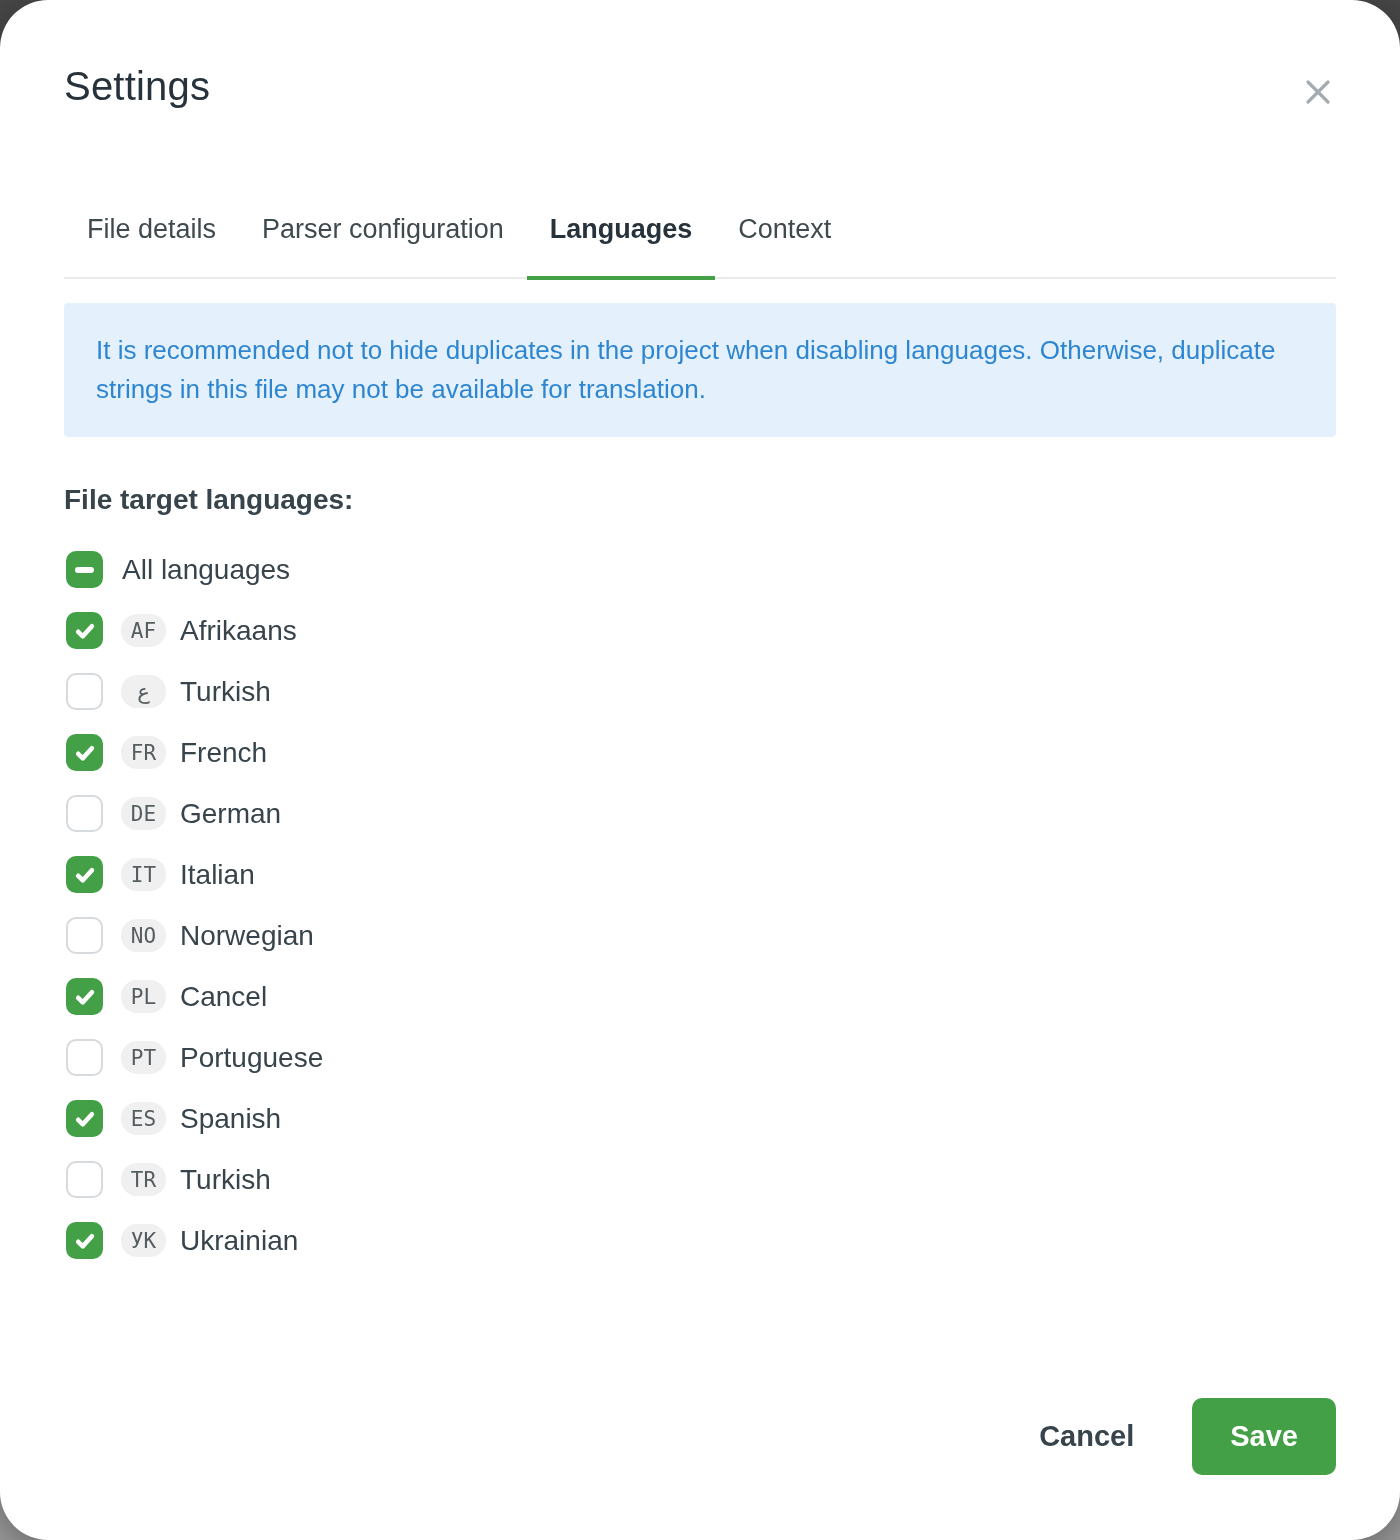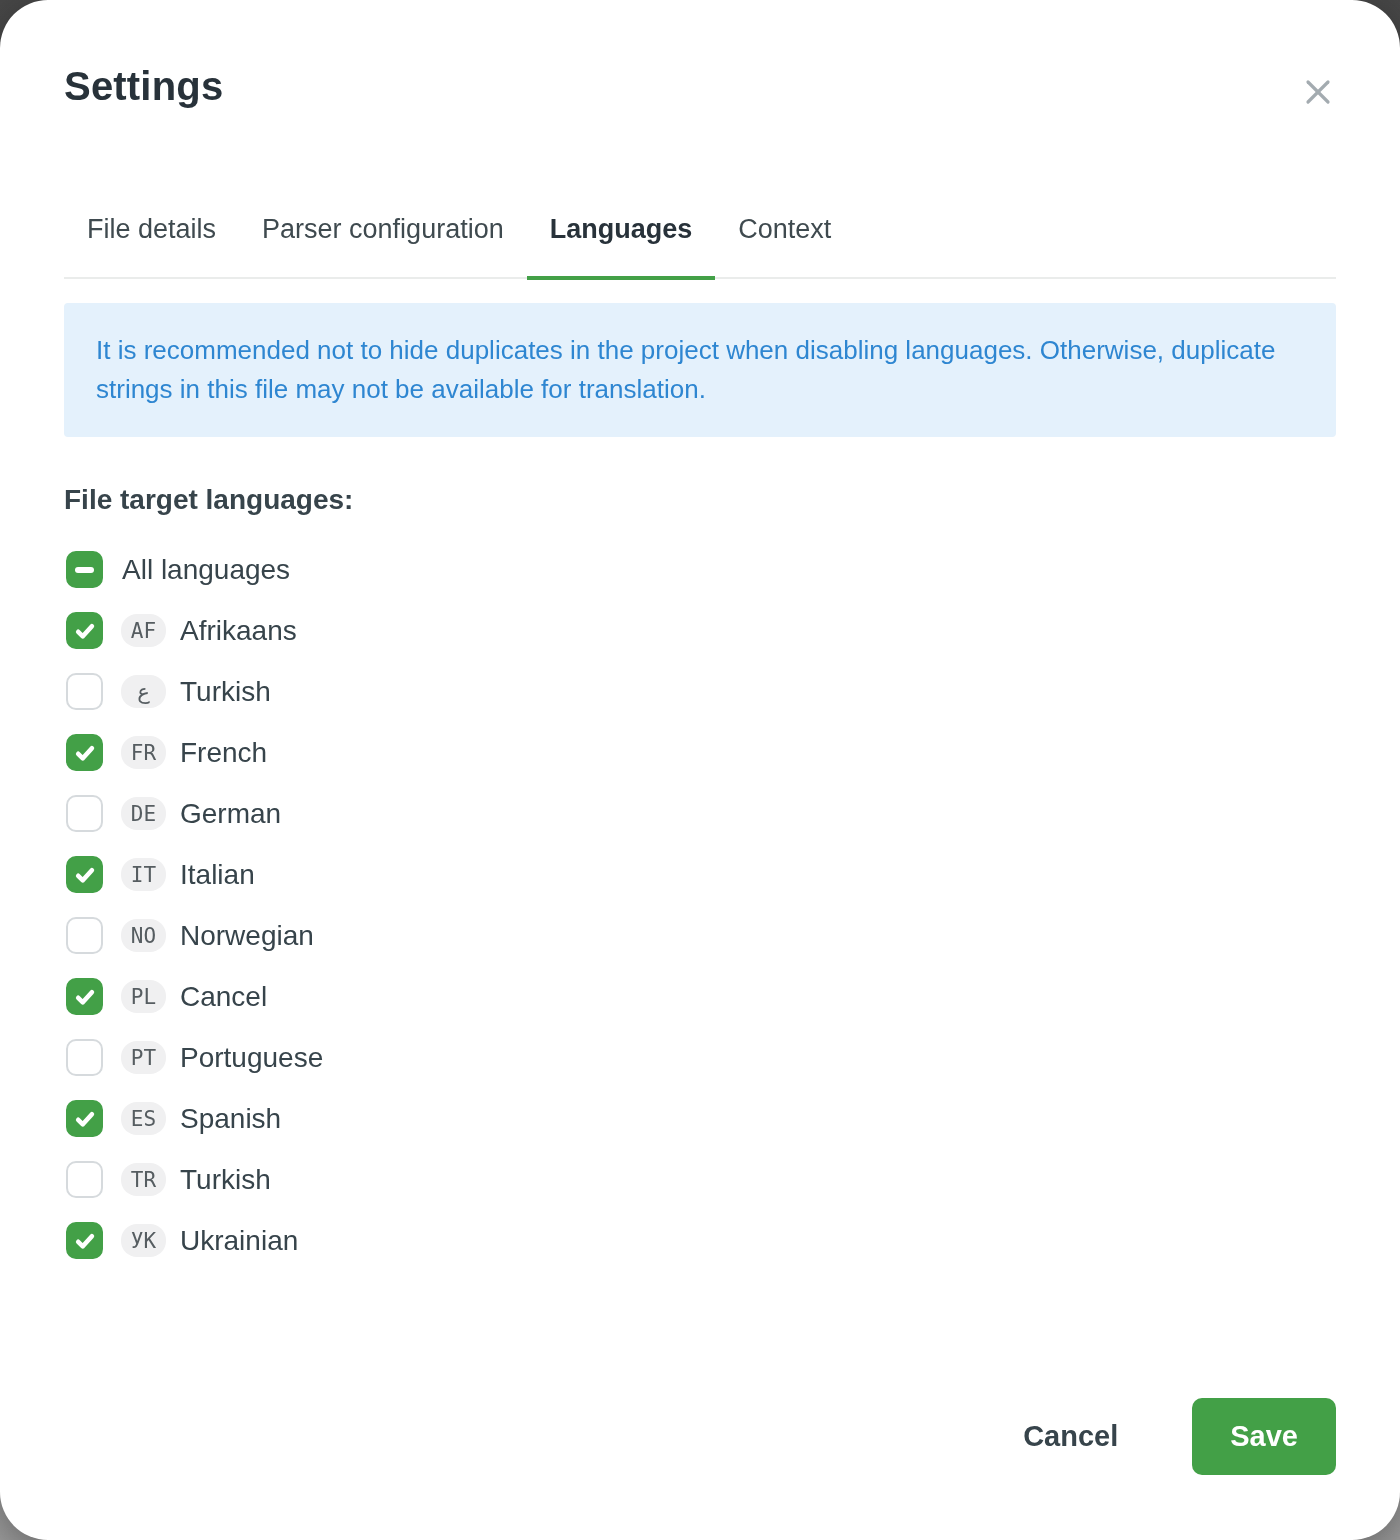--- a/index.html
+++ b/index.html
@@ -16,21 +16,21 @@
     border-radius:48px;
     box-shadow:0 10px 40px rgba(0,0,0,.35);
     padding:0 64px;
     box-sizing:border-box;
   }
   .modal-header{
     display:flex;justify-content:space-between;align-items:flex-start;
     padding-top:62px;
   }
   .modal-title{
-    margin:0;font-size:40px;line-height:48px;font-weight:700;
+    margin:0;font-size:40px;line-height:48px;font-weight:400;
     color:var(--text-title);letter-spacing:.2px;
   }
   .close-btn{
     background:none;border:none;padding:0;margin-top:12px;cursor:pointer;
     width:36px;height:36px;display:flex;align-items:center;justify-content:center;
   }
   .close-btn svg{width:32px;height:32px;stroke:var(--close-gray);stroke-width:3.2;stroke-linecap:round;}
 
   .tabs{
     margin-top:104px;
@@ -109,21 +109,21 @@
     height:77px;border-radius:10px;
     font-size:29px;font-weight:600;
     display:flex;align-items:center;justify-content:center;
   }
   .btn-cancel{
     background:transparent;color:var(--text-body);
     padding:0 42px;
   }
   .btn-save{
     background:var(--accent-green);color:#ffffff;
-    padding:0 38px;margin-left:32px;min-width:130px;box-sizing:border-box;
+    padding:0 38px;margin-left:16px;min-width:130px;box-sizing:border-box;
   }
 </style>
 </head>
 <body>
 
 <div class="modal">
 
   <div class="modal-header">
     <h1 class="modal-title">Settings</h1>
     <button class="close-btn">

